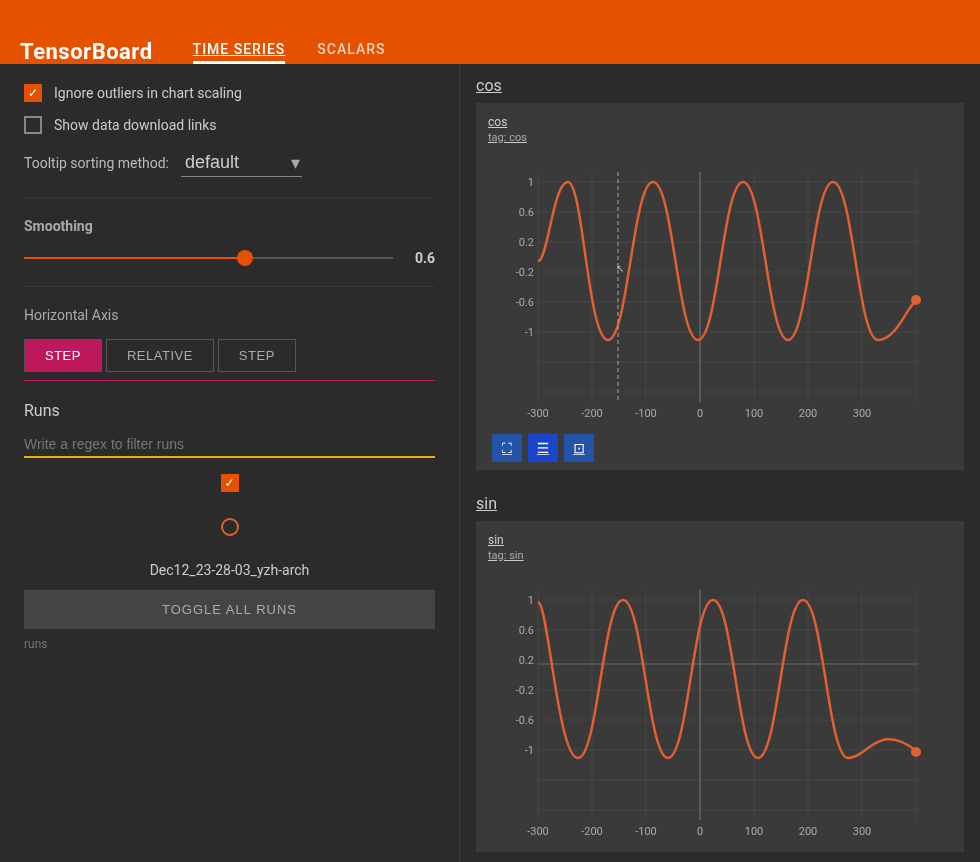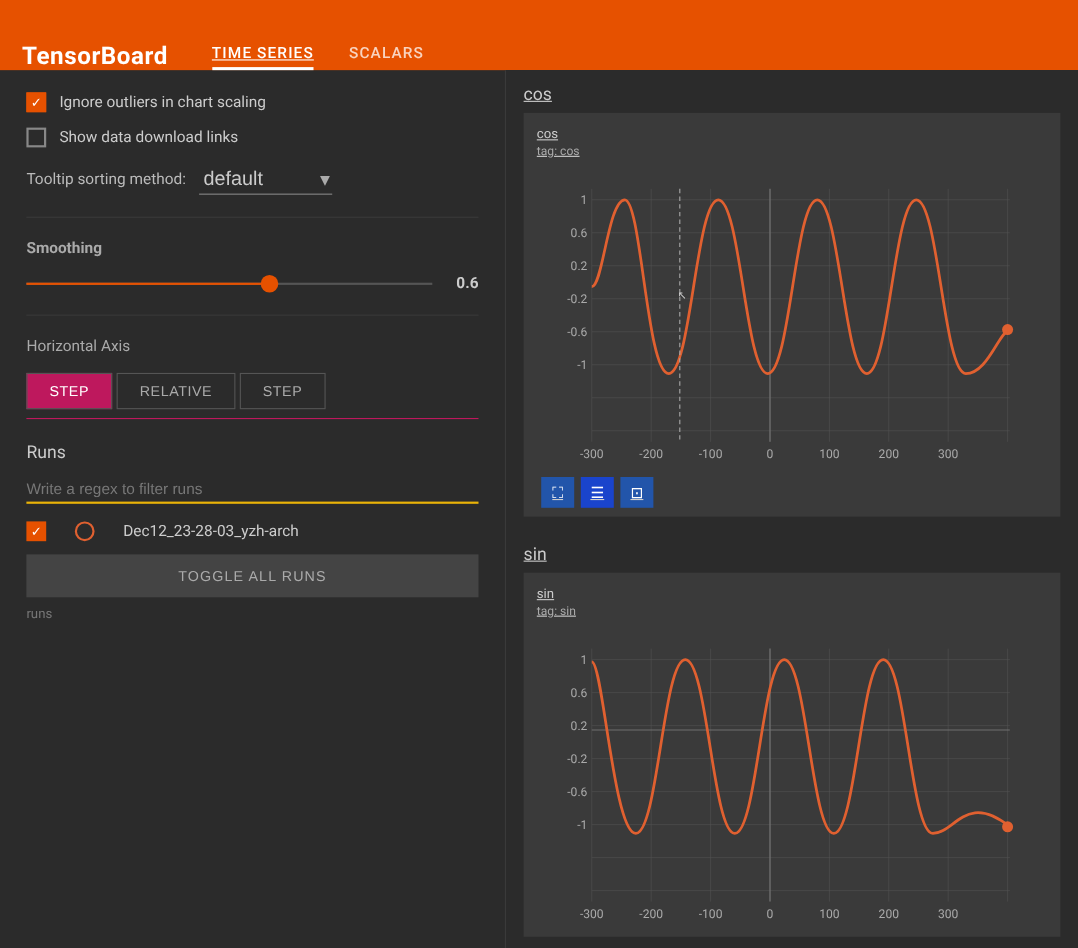--- a/index.html
+++ b/index.html
@@ -216,20 +216,21 @@
       outline: none;
       margin-bottom: 16px;
     }
     .filter-input::placeholder { color: #777; }
 
     .run-item {
       display: flex;
       align-items: center;
       gap: 26px;
       margin-bottom: 12px;
+      flex-direction: column;
     }
     .run-checkbox {
       width: 18px;
       height: 18px;
       background: #e65100;
       border: none;
       flex-shrink: 0;
       display: flex;
       align-items: center;
       justify-content: center;

